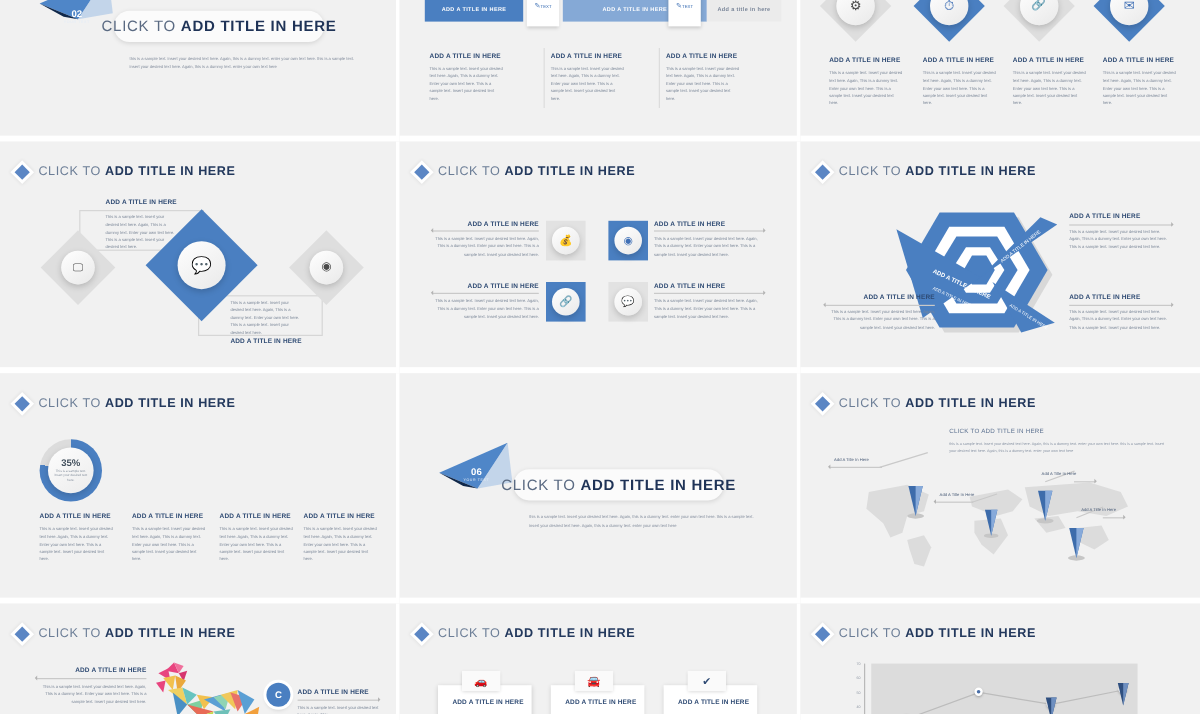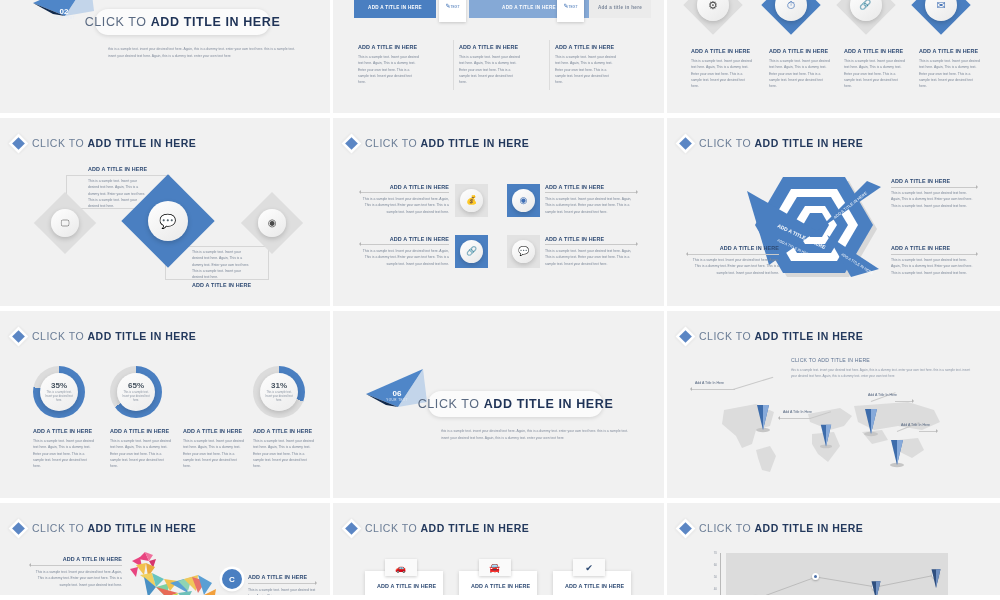--- a/index.html
+++ b/index.html
@@ -279,41 +279,27 @@
       <div class="ring" id="ring0" style="background: conic-gradient(rgb(74, 127, 193) 0deg, rgb(74, 127, 193) 78%, rgb(220, 220, 220) 78%, rgb(220, 220, 220) 100%);"></div>
       <div class="hole">
           <span class="pct">35%</span>
         <span class="pctsub">This is a sample text. Insert your desired text here.</span>
         </div>
     </div>
     <div style="position:absolute;left:33px;top:117px;width:62px">
       <div class="ttl">ADD A TITLE IN HERE</div>
       <div class="body" style="margin-top:4px">This is a sample text. Insert your desired text here. Again, This is a dummy text. Enter your own text here. This is a sample text. Insert your desired text here.</div>
     </div>
-    <div class="donut" style="left:110px;top:55px">
-      <div class="ring" id="ring1" style="background: conic-gradient(rgb(74, 127, 193) 0deg, rgb(74, 127, 193) 65%, rgb(220, 220, 220) 65%, rgb(220, 220, 220) 100%);"></div>
-      <div class="hole">
-          <span class="pct">65%</span>
-        <span class="pctsub">This is a sample text. Insert your desired text here.</span>
-        </div>
-    </div>
     <div style="position:absolute;left:110px;top:117px;width:62px">
       <div class="ttl">ADD A TITLE IN HERE</div>
       <div class="body" style="margin-top:4px">This is a sample text. Insert your desired text here. Again, This is a dummy text. Enter your own text here. This is a sample text. Insert your desired text here.</div>
     </div>
     <div style="position:absolute;left:183px;top:117px;width:62px">
       <div class="ttl">ADD A TITLE IN HERE</div>
       <div class="body" style="margin-top:4px">This is a sample text. Insert your desired text here. Again, This is a dummy text. Enter your own text here. This is a sample text. Insert your desired text here.</div>
-    </div>
-    <div class="donut" style="left:253px;top:55px">
-      <div class="ring" id="ring3" style="background: conic-gradient(rgb(74, 127, 193) 0deg, rgb(74, 127, 193) 31%, rgb(220, 220, 220) 31%, rgb(220, 220, 220) 100%);"></div>
-      <div class="hole">
-          <span class="pct">31%</span>
-        <span class="pctsub">This is a sample text. Insert your desired text here.</span>
-        </div>
     </div>
     <div style="position:absolute;left:253px;top:117px;width:62px">
       <div class="ttl">ADD A TITLE IN HERE</div>
       <div class="body" style="margin-top:4px">This is a sample text. Insert your desired text here. Again, This is a dummy text. Enter your own text here. This is a sample text. Insert your desired text here.</div>
     </div>
   </div>
 
   <div class="slide">
     <svg class="cover-tri" style="left:28px;top:58px;width:70px;height:60px" viewBox="0 0 70 60">
       <polygon points="62,0 37,38 5,25" fill="#4f86c8"></polygon>

